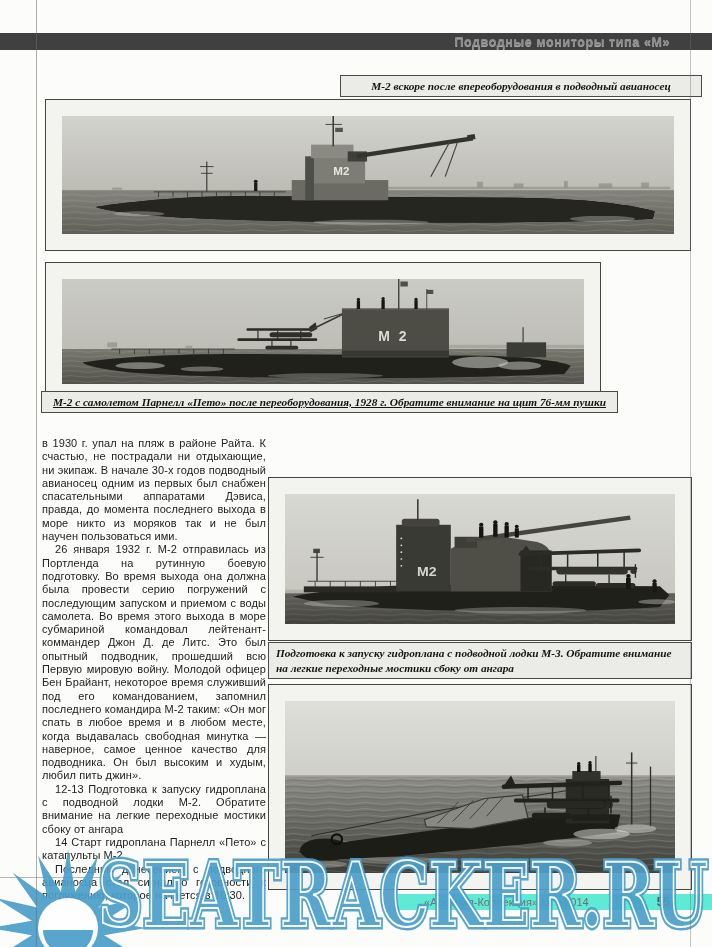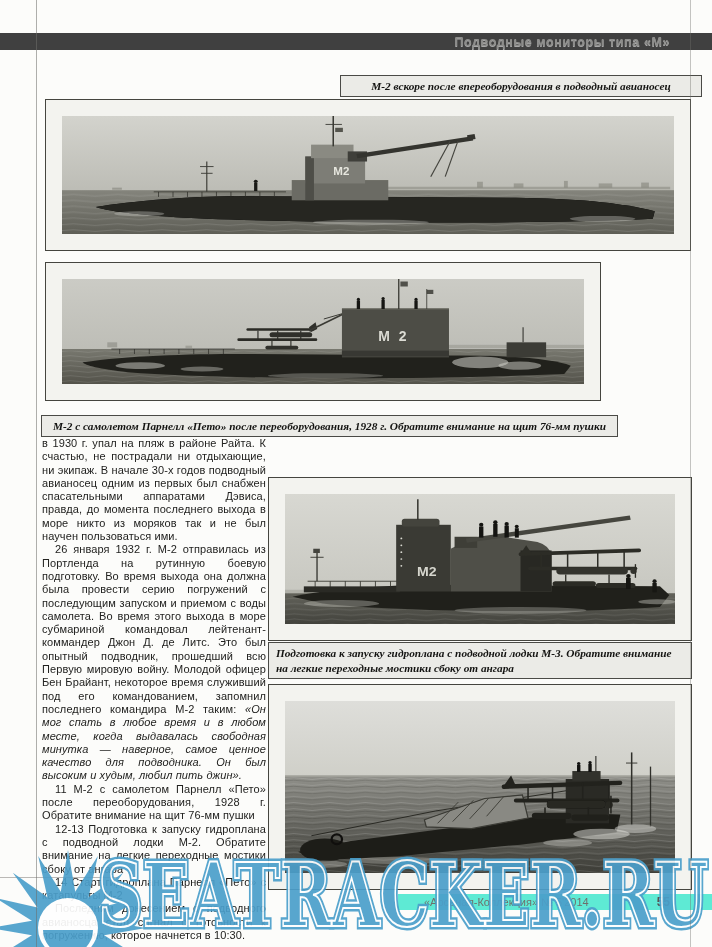--- a/index.html
+++ b/index.html
@@ -32,21 +32,21 @@
     border:1px solid #45453f;background:#f3f3ef;padding:16px;box-sizing:border-box;z-index:2;
   }
   .photo-frame svg{display:block;width:100%;height:100%;}
   
   #article-column{left:42px;top:437px;width:224px;z-index:2;}
   #article-column p{
     margin:0;font-size:11px;line-height:13.3px;text-align:justify;
     color:#222220;letter-spacing:.1px;
   }
   #article-column p.ind{text-indent:13px;}
-  #article-column span.it{font-style:italic;}
+  #article-column span.it{}
   
   #watermark{left:0;top:0;width:712px;height:947px;z-index:50;pointer-events:none;opacity:.92;}
 </style>
 </head>
 <body>
 
 <div id="page">
 
   <div id="header-bar" class="abs graybar">
     <span class="hdr-t">Подводные мониторы типа «М»</span>
@@ -201,28 +201,27 @@
       <g fill="#d4d4cc">
         <ellipse cx="95" cy="104" rx="30" ry="4" fill-opacity="0.5"></ellipse>
         <ellipse cx="170" cy="108" rx="26" ry="3" fill-opacity="0.4"></ellipse>
         <ellipse cx="508" cy="100" rx="34" ry="7" fill-opacity="0.55"></ellipse>
         <ellipse cx="556" cy="104" rx="26" ry="5" fill-opacity="0.5"></ellipse>
         <ellipse cx="320" cy="116" rx="70" ry="3" fill-opacity="0.3"></ellipse>
       </g>
     </svg>
   </div>
 
-  <div class="abs caption-box cap-center" style="left:41px;top:415px;width:577px;height:22px;">
+  <div class="abs caption-box cap-center" style="left:41px;top:391px;width:577px;height:22px;text-decoration:underline;">
     <span>М-2 с самолетом Парнелл «Пето» после переоборудования, 1928 г. Обратите внимание на щит 76-мм пушки</span>
   </div>
 
   <div id="article-column" class="abs">
       <p class=""><span>в 1930 г. упал на пляж в районе Райта. К счастью, не пострадали ни отдыхающие, ни экипаж. В начале 30-х годов подводный авианосец одним из первых был снабжен спасательными аппаратами Дэвиса, правда, до момента последнего выхода в море никто из моряков так и не был научен пользоваться ими.</span></p>
       <p class="ind"><span>26 января 1932 г. М-2 отправилась из Портленда на рутинную боевую подготовку. Во время выхода она должна была провести серию погружений с последующим запуском и приемом с воды самолета. Во время этого выхода в море субмариной командовал лейтенант-коммандер Джон Д. де Литс. Это был опытный подводник, прошедший всю Первую мировую войну. Молодой офицер Бен Брайант, некоторое время служивший под его командованием, запомнил последнего командира М-2 таким: </span><span class="it">«Он мог спать в любое время и в любом месте, когда выдавалась свободная минутка — наверное, самое ценное качество для подводника. Он был высоким и худым, любил пить джин».</span></p>
-      <p class="ind"><span>11 М-2 с самолетом Парнелл «Пето» после переоборудования, 1928 г. Обратите внимание на щит 76-мм пушки</span></p>
       <p class="ind"><span>12-13 Подготовка к запуску гидроплана с подводной лодки М-2. Обратите внимание на легкие переходные мостики сбоку от ангара</span></p>
       <p class="ind"><span>14 Старт гидроплана Парнелл «Пето» с катапульты М-2</span></p>
       <p class="ind"><span>Последним донесением с подводного авианосца стал сигнал о готовности к погружению, которое начнется в 10:30.</span></p>
     </div>
 
   <div class="abs photo-frame" style="left:268px;top:477px;width:424px;height:164px;">
     <svg viewBox="0 0 414 152" preserveAspectRatio="none">
       <defs>
         <linearGradient id="p3sky" x1="0" y1="0" x2="0" y2="1">
           <stop offset="0" stop-color="#d8d8d2"></stop>

